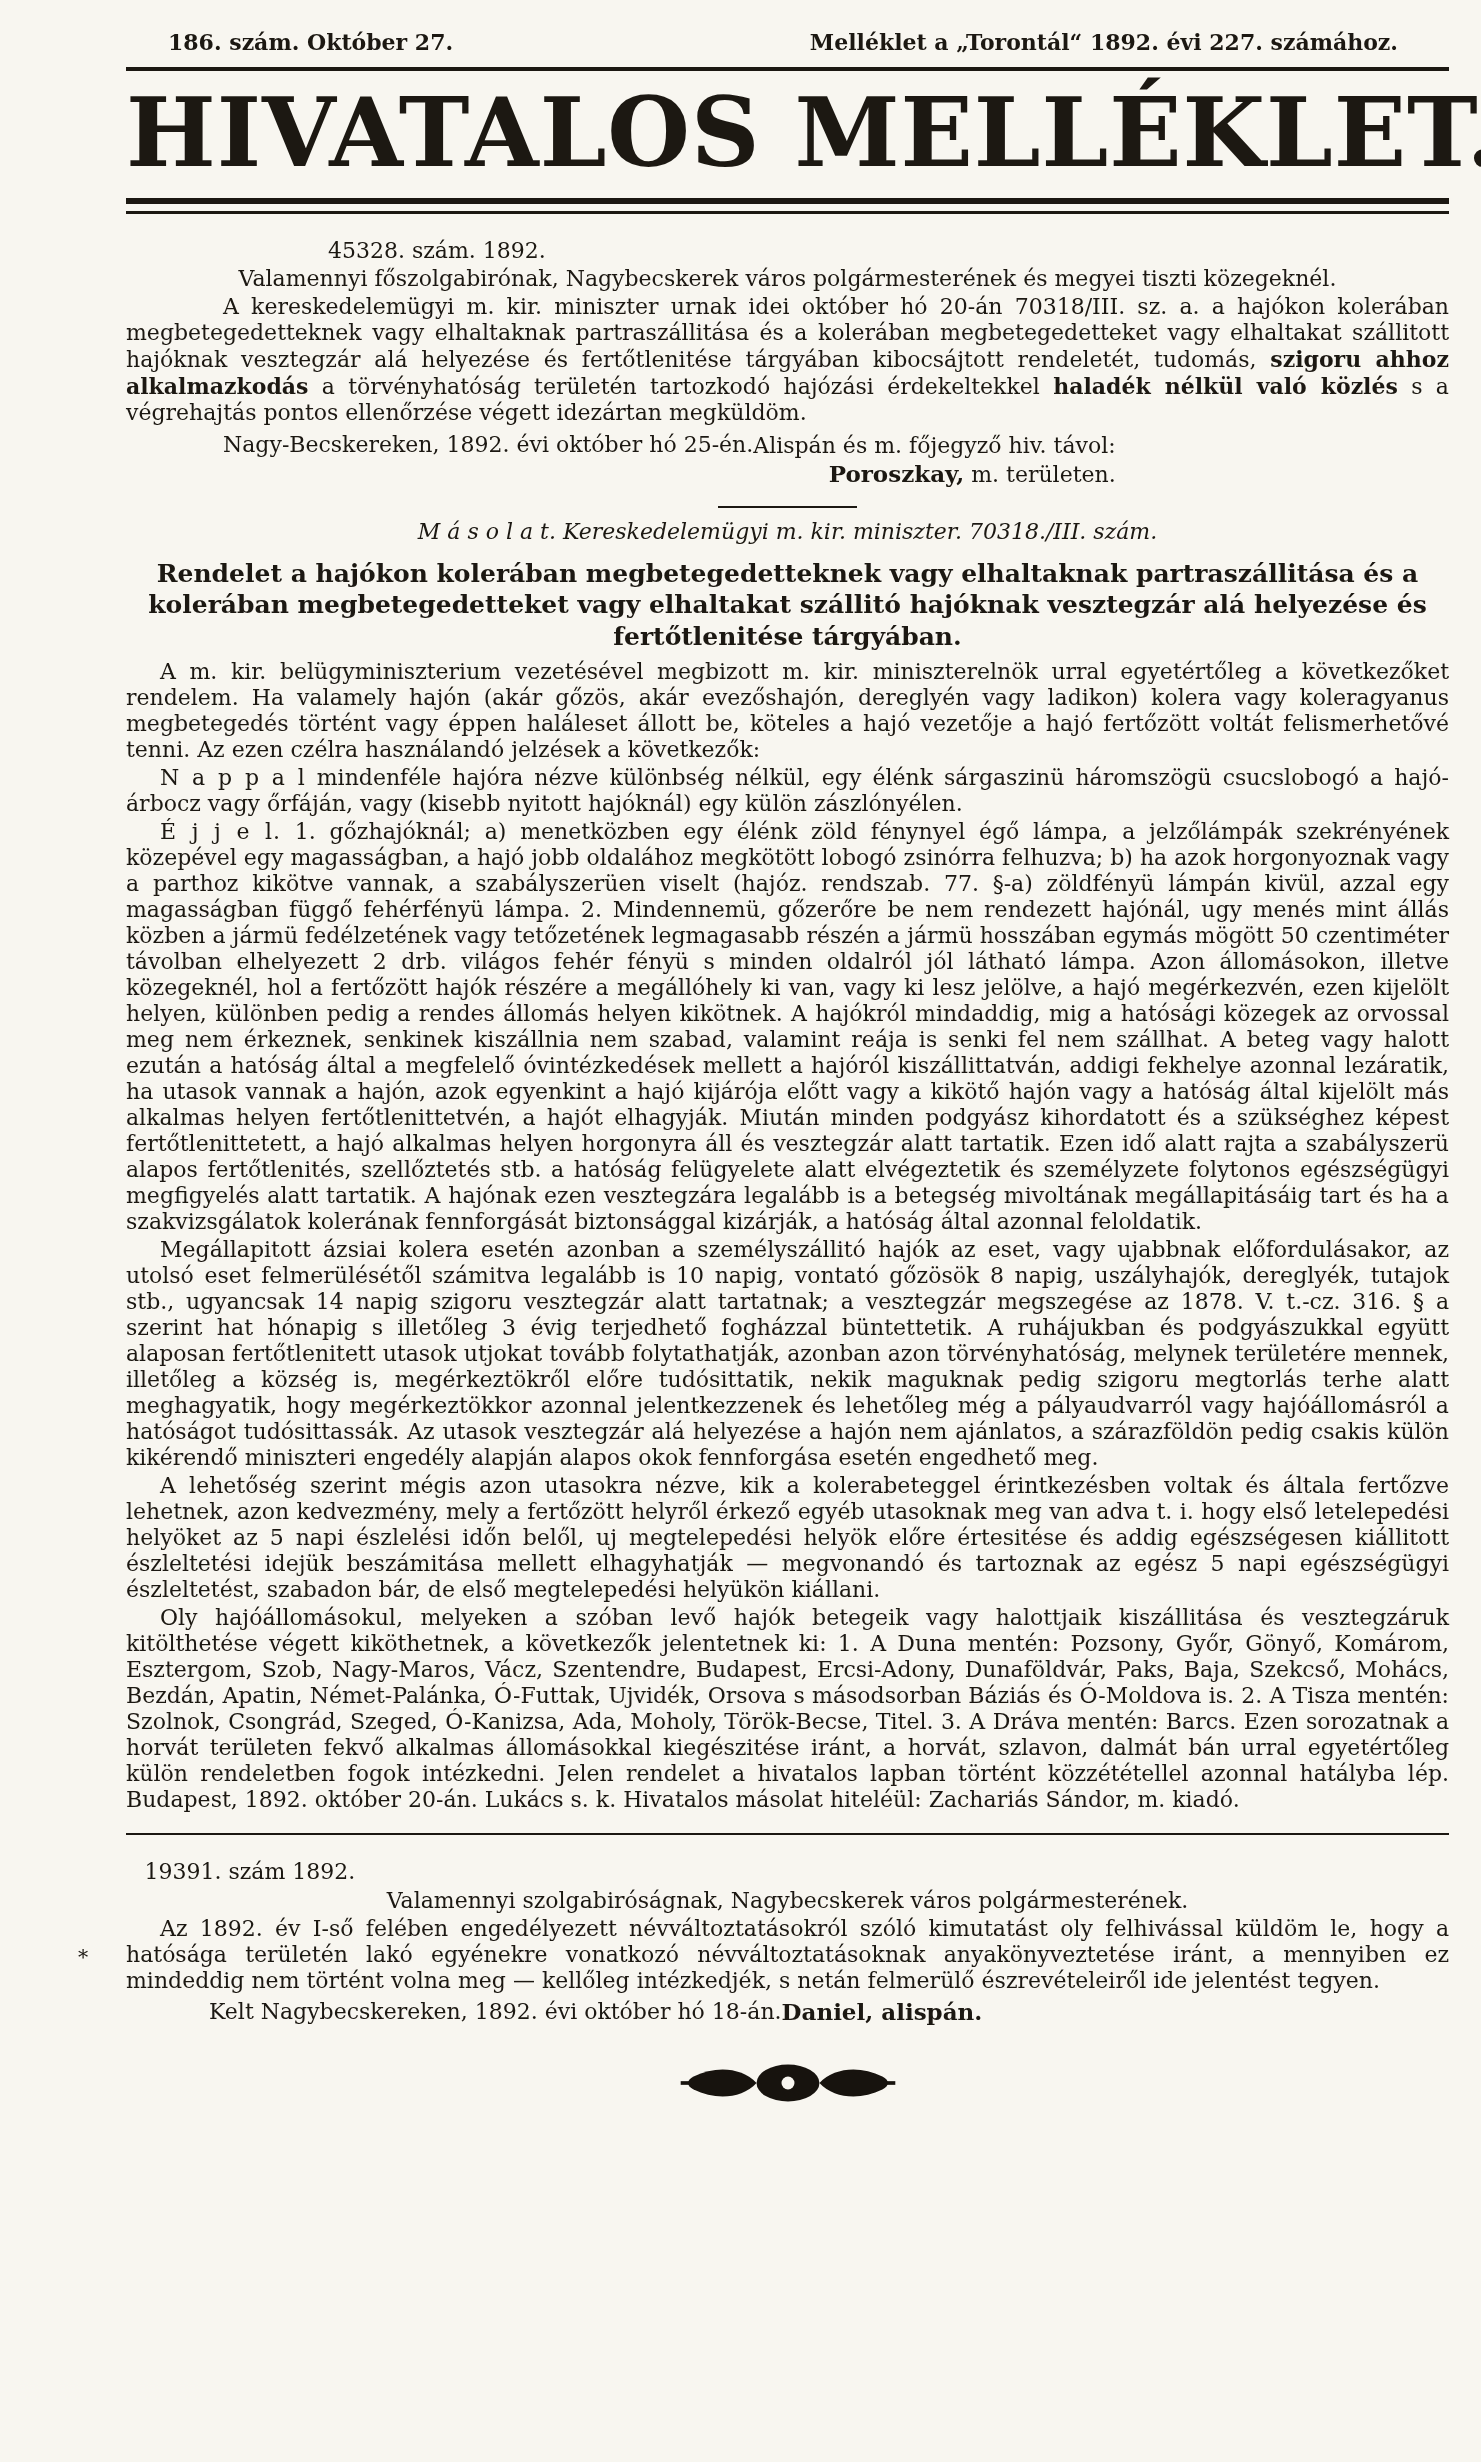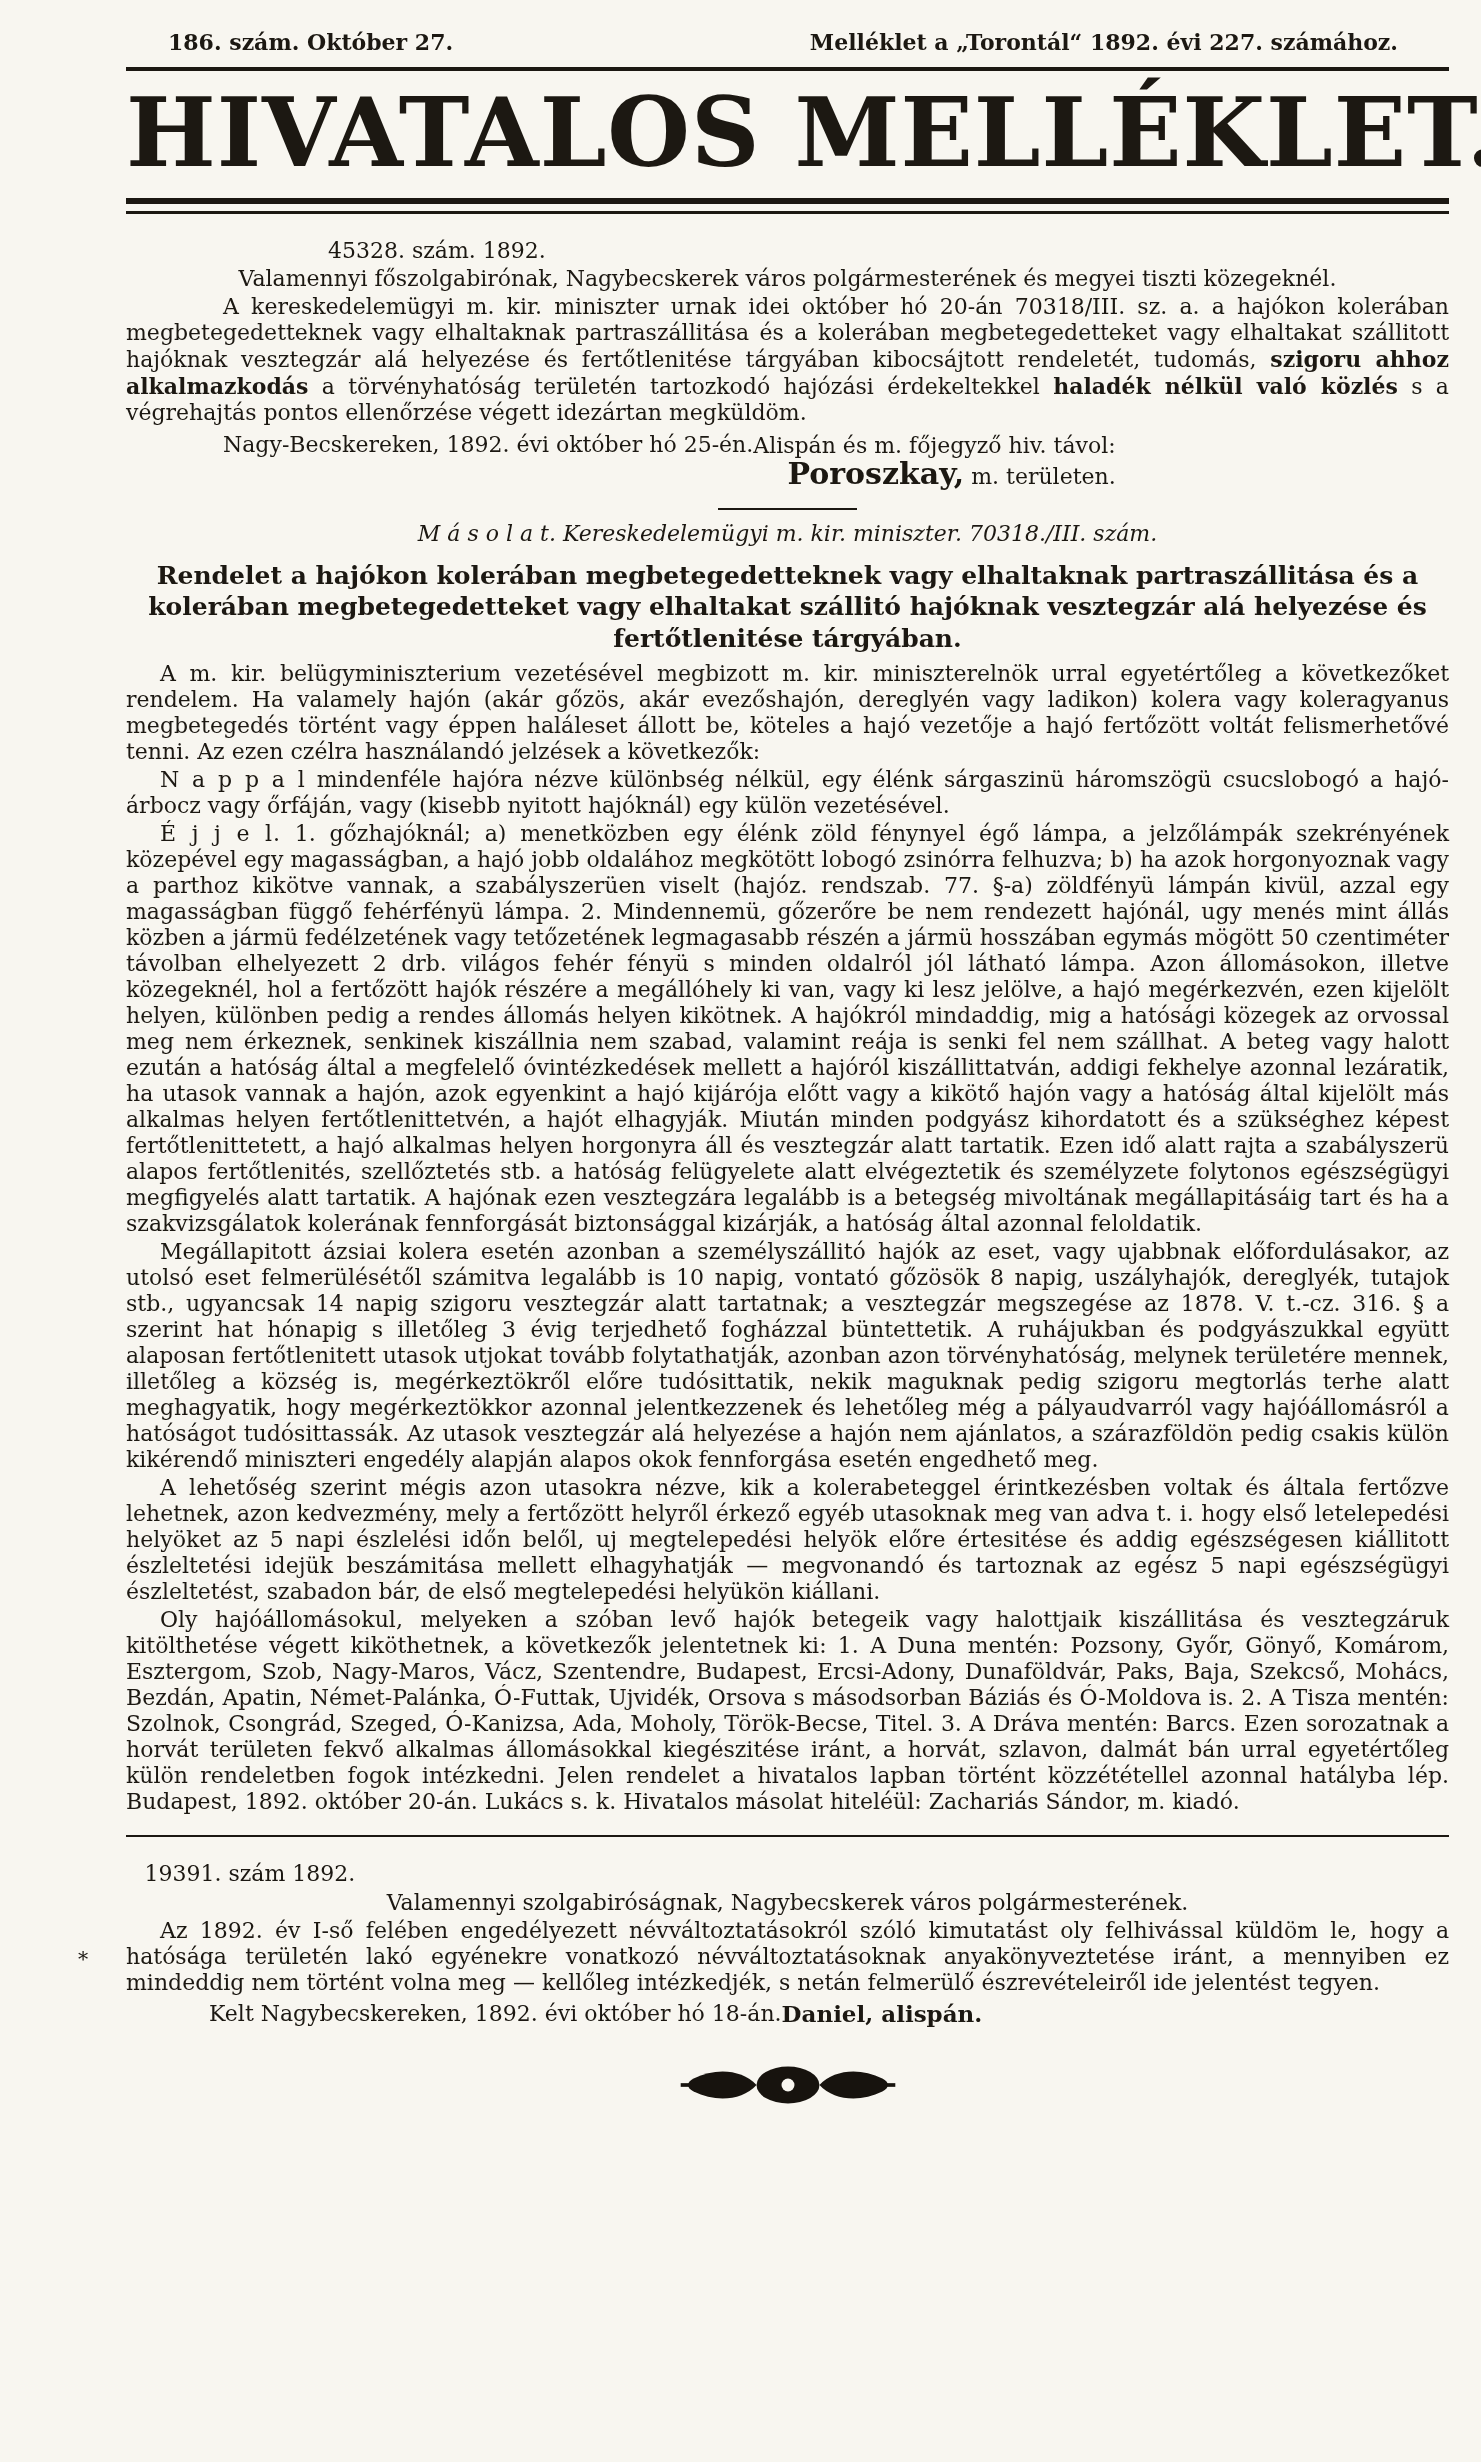--- a/index.html
+++ b/index.html
@@ -28,21 +28,21 @@
 
   .para { margin: 1.9px 0 0; text-align: justify; text-indent: 34px; }
   .indent-lg { text-indent: 97px; }
   .b { font-weight: bold; }
   .sp { letter-spacing: 0.9px; }
 
   .dateline-row { display: flex; justify-content: flex-start; margin-top: 5.6px; align-items: flex-start; }
   .dateline { padding-left: 97px; }
   .dateline.k { padding-left: 83px; }
   .sig-block { text-align: right; margin-right: 79px; display: flex; flex-direction: column; line-height: 28px; }
-  .sig-name { font-size: 30px; }
+  .sig-name { font-size: 23px; }
   .sig-name-2 { font-size: 23px; font-weight: bold; margin-right: 102px; }
 
   .short-rule { width: 139px; height: 1.9px; background: var(--ink, #1c1812); margin: 16.7px auto 11px; }
   .copy-line { text-align: center; font-style: italic; }
   .decree-heading { font-size: 25px; line-height: 31.5px; font-weight: bold; text-align: center; margin: 13px 13px 7.4px; }
 
   .article-divider { height: 1.9px; margin: 20.4px 0 11px; }
   .article2 { position: relative; }
   .margin-mark { position: absolute; left: -48px; top: 85px; font-size: 20.4px; }
 
@@ -76,21 +76,21 @@
         <span><b class="sig-name">Poroszkay,</b><span> m. területen.</span></span>
       </span>
     </div>
 
     <div class="short-rule"></div>
 
     <div class="copy-line">M á s o l a t.  Kereskedelemügyi m. kir. miniszter. 70318./III. szám.</div>
     <h2 class="decree-heading">Rendelet a hajókon kolerában megbetegedetteknek vagy elhaltaknak partraszállitása és a kolerában megbetegedetteket vagy elhaltakat szállitó hajóknak vesztegzár alá helyezése és fertőtlenitése tárgyában.</h2>
 
     <p class="para"><span>A m. kir. belügyminiszterium vezetésével megbizott m. kir. miniszterelnök urral egyetértőleg a következőket rendelem. Ha valamely hajón (akár gőzös, akár evezőshajón, dereglyén vagy ladikon) kolera vagy koleragyanus megbetegedés történt vagy éppen haláleset állott be, köteles a hajó vezetője a hajó fertőzött voltát felismerhetővé tenni. Az ezen czélra használandó jelzések a következők:</span></p>
-    <p class="para"><span class="sp">N a p p a l</span><span> mindenféle hajóra nézve különbség nélkül, egy élénk sárgaszinü háromszögü csucslobogó a hajó-árbocz vagy őrfáján, vagy (kisebb nyitott hajóknál) egy külön vezetésével.</span></p>
+    <p class="para"><span class="sp">N a p p a l</span><span> mindenféle hajóra nézve különbség nélkül, egy élénk sárgaszinü háromszögü csucslobogó a hajó-árbocz vagy őrfáján, vagy (kisebb nyitott hajóknál) egy külön zászlónyélen.</span></p>
     <p class="para"><span class="sp">É j j e l.</span><span> 1. gőzhajóknál; a) menetközben egy élénk zöld fénynyel égő lámpa, a jelzőlámpák szekrényének közepével egy magasságban, a hajó jobb oldalához megkötött lobogó zsinórra felhuzva; b) ha azok horgonyoznak vagy a parthoz kikötve vannak, a szabályszerüen viselt (hajóz. rendszab. 77. §-a) zöldfényü lámpán kivül, azzal egy magasságban függő fehérfényü lámpa. 2. Mindennemü, gőzerőre be nem rendezett hajónál, ugy menés mint állás közben a jármü fedélzetének vagy tetőzetének legmagasabb részén a jármü hosszában egymás mögött 50 czentiméter távolban elhelyezett 2 drb. világos fehér fényü s minden oldalról jól látható lámpa. Azon állomásokon, illetve közegeknél, hol a fertőzött hajók részére a megállóhely ki van, vagy ki lesz jelölve, a hajó megérkezvén, ezen kijelölt helyen, különben pedig a rendes állomás helyen kikötnek. A hajókról mindaddig, mig a hatósági közegek az orvossal meg nem érkeznek, senkinek kiszállnia nem szabad, valamint reája is senki fel nem szállhat. A beteg vagy halott ezután a hatóság által a megfelelő óvintézkedések mellett a hajóról kiszállittatván, addigi fekhelye azonnal lezáratik, ha utasok vannak a hajón, azok egyenkint a hajó kijárója előtt vagy a kikötő hajón vagy a hatóság által kijelölt más alkalmas helyen fertőtlenittetvén, a hajót elhagyják. Miután minden podgyász kihordatott és a szükséghez képest fertőtlenittetett, a hajó alkalmas helyen horgonyra áll és vesztegzár alatt tartatik. Ezen idő alatt rajta a szabályszerü alapos fertőtlenités, szellőztetés stb. a hatóság felügyelete alatt elvégeztetik és személyzete folytonos egészségügyi megfigyelés alatt tartatik. A hajónak ezen vesztegzára legalább is a betegség mivoltának megállapitásáig tart és ha a szakvizsgálatok kolerának fennforgását biztonsággal kizárják, a hatóság által azonnal feloldatik.</span></p>
     <p class="para"><span>Megállapitott ázsiai kolera esetén azonban a személyszállitó hajók az eset, vagy ujabbnak előfordulásakor, az utolsó eset felmerülésétől számitva legalább is 10 napig, vontató gőzösök 8 napig, uszályhajók, dereglyék, tutajok stb., ugyancsak 14 napig szigoru vesztegzár alatt tartatnak; a vesztegzár megszegése az 1878. V. t.-cz. 316. § a szerint hat hónapig s illetőleg 3 évig terjedhető fogházzal büntettetik. A ruhájukban és podgyászukkal együtt alaposan fertőtlenitett utasok utjokat tovább folytathatják, azonban azon törvényhatóság, melynek területére mennek, illetőleg a község is, megérkeztökről előre tudósittatik, nekik maguknak pedig szigoru megtorlás terhe alatt meghagyatik, hogy megérkeztökkor azonnal jelentkezzenek és lehetőleg még a pályaudvarról vagy hajóállomásról a hatóságot tudósittassák. Az utasok vesztegzár alá helyezése a hajón nem ajánlatos, a szárazföldön pedig csakis külön kikérendő miniszteri engedély alapján alapos okok fennforgása esetén engedhető meg.</span></p>
     <p class="para"><span>A lehetőség szerint mégis azon utasokra nézve, kik a kolerabeteggel érintkezésben voltak és általa fertőzve lehetnek, azon kedvezmény, mely a fertőzött helyről érkező egyéb utasoknak meg van adva t. i. hogy első letelepedési helyöket az 5 napi észlelési időn belől, uj megtelepedési helyök előre értesitése és addig egészségesen kiállitott észleltetési idejük beszámitása mellett elhagyhatják — megvonandó és tartoznak az egész 5 napi egészségügyi észleltetést, szabadon bár, de első megtelepedési helyükön kiállani.</span></p>
     <p class="para"><span>Oly hajóállomásokul, melyeken a szóban levő hajók betegeik vagy halottjaik kiszállitása és vesztegzáruk kitölthetése végett kiköthetnek, a következők jelentetnek ki: 1. A Duna mentén: Pozsony, Győr, Gönyő, Komárom, Esztergom, Szob, Nagy-Maros, Vácz, Szentendre, Budapest, Ercsi-Adony, Dunaföldvár, Paks, Baja, Szekcső, Mohács, Bezdán, Apatin, Német-Palánka, Ó-Futtak, Ujvidék, Orsova s másodsorban Báziás és Ó-Moldova is. 2. A Tisza mentén: Szolnok, Csongrád, Szeged, Ó-Kanizsa, Ada, Moholy, Török-Becse, Titel. 3. A Dráva mentén: Barcs. Ezen sorozatnak a horvát területen fekvő alkalmas állomásokkal kiegészitése iránt, a horvát, szlavon, dalmát bán urral egyetértőleg külön rendeletben fogok intézkedni. Jelen rendelet a hivatalos lapban történt közzététellel azonnal hatályba lép. Budapest, 1892. október 20-án. Lukács s. k. Hivatalos másolat hiteléül: Zachariás Sándor, m. kiadó.</span></p>
   </section>
 
   <div class="rule article-divider"></div>
 
   <section class="article2">
     <div class="doc-number flush">19391. szám 1892.</div>

